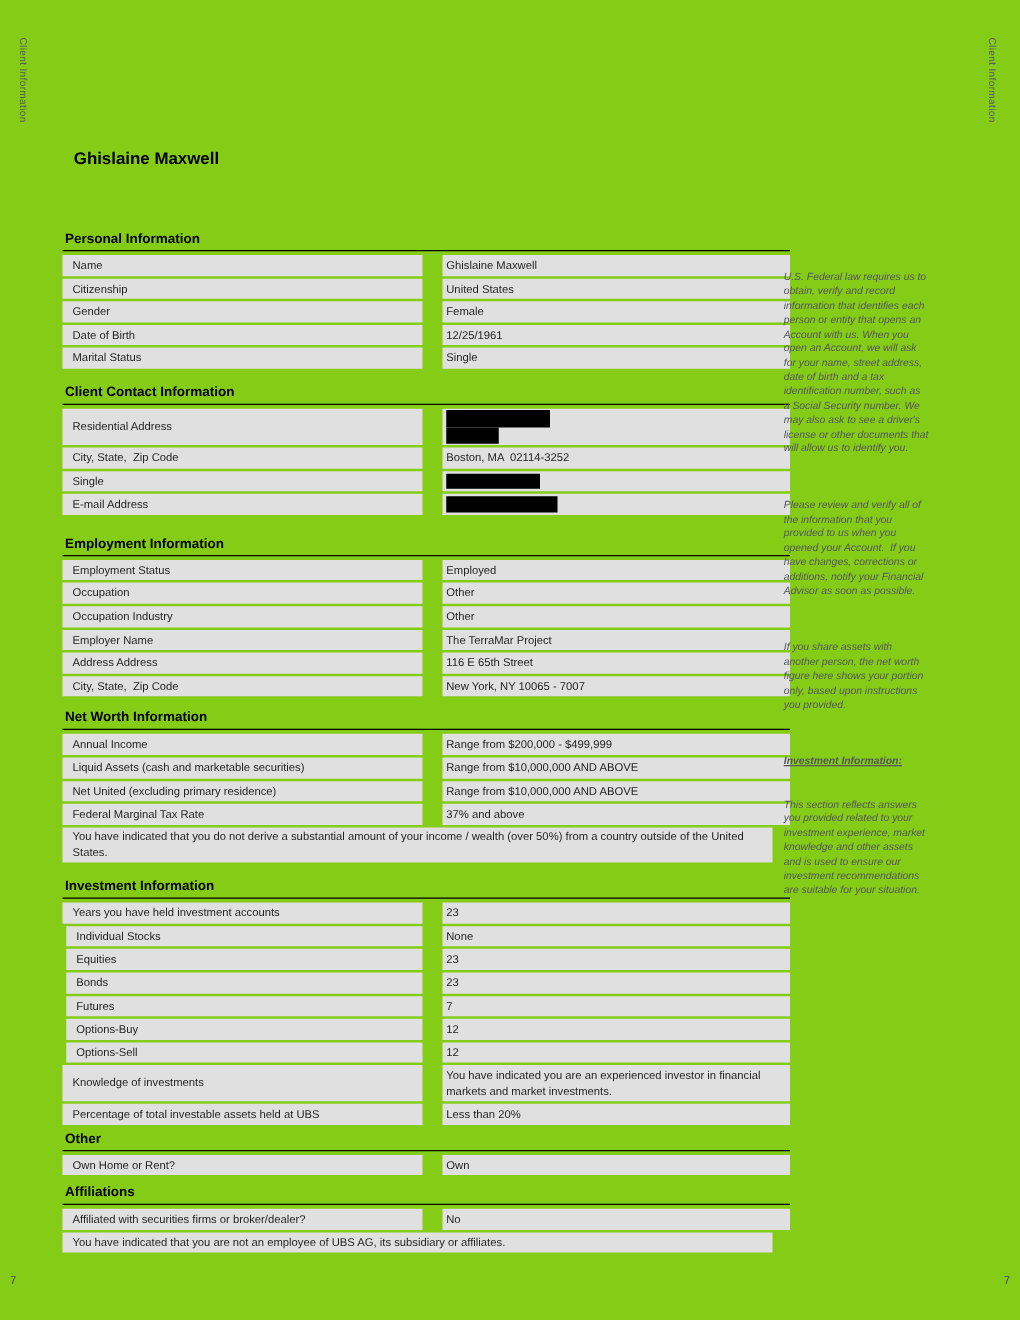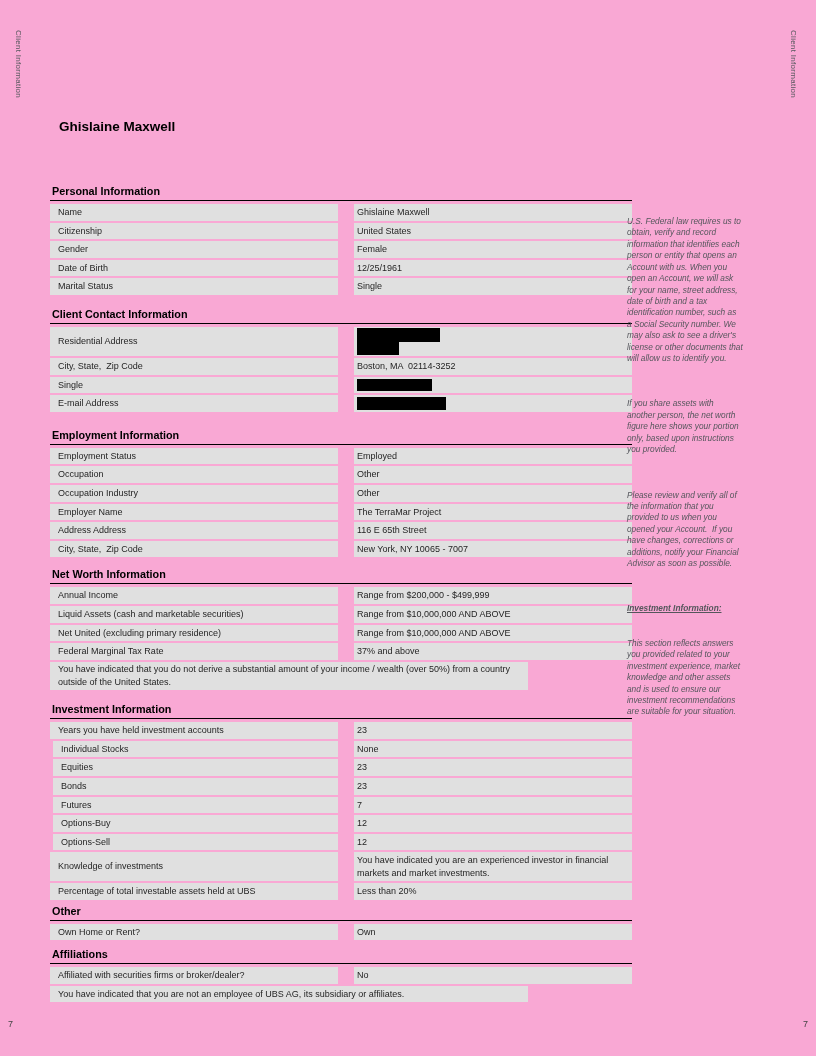--- a/index.html
+++ b/index.html
@@ -1,17 +1,17 @@
 <!DOCTYPE html>
 <html><head>
 <meta charset="utf-8">
 <style>
   html,body { margin:0; padding:0; background:#fff; }
   .page {
-    position:relative; width:816px; height:1056px; background:#f9a8d4;
+    position:relative; width:816px; height:1056px; background:#84cc16;
     font-family:"Liberation Sans", sans-serif; color:#1f1f1f; overflow:hidden;
   }
   .side-label {
     position:absolute; top:30px; font-size:8px; color:#55565c;
     transform-origin:0 0; transform:rotate(90deg); white-space:nowrap; letter-spacing:0.3px;
   }
   .side-label.left { left:23px; }
   .side-label.right { left:798px; }
   .page-num { position:absolute; top:1019px; font-size:9px; color:#444; }
   .page-num.left { left:8px; }
@@ -37,21 +37,21 @@
   .cell.label { width:288px; padding-left:8px; }
   .cell.value { width:278px; margin-left:16px; padding-left:3px; }
   .row.indent .cell.label { margin-left:3px; width:285px; }
 
   .row.tall .cell { height:29px; }
   .row.tall .cell.label { display:flex; align-items:center; line-height:11px; }
   .row.tall2 .cell { height:28.6px; }
   .row.tall2 .cell.label { display:flex; align-items:center; line-height:11px; }
   .row.tall2 .cell.value { line-height:12.6px; padding-top:1.6px; }
 
-  .cell.note { width:478px; padding-left:8px; }
+  .cell.note { width:568px; padding-left:8px; }
   .cell.note.two { height:28.6px; line-height:12.6px; padding-top:1.6px; }
 
   .cell.bars { display:flex; flex-direction:column; align-items:flex-start; padding-top:1px; }
   .cell.barmid { display:flex; align-items:center; }
   .bar { background:#000; }
   .bar.a { width:83px; height:14px; }
   .bar.b { width:42px; height:13px; }
   .bar.c { width:75px; height:12px; }
   .bar.d { width:89px; height:13px; }
 
@@ -246,22 +246,22 @@
         <div class="row">
           <div class="cell note">You have indicated that you are not an employee of UBS AG, its subsidiary or affiliates.</div>
         </div>
       </div>
     </div>
 
   </div>
 
   <div class="sidebar">
     <p>U.S. Federal law requires us to obtain, verify and record information that identifies each person or entity that opens an Account with us. When you open an Account, we will ask for your name, street address, date of birth and a tax identification number, such as a Social Security number. We may also ask to see a driver's license or other documents that will allow us to identify you.</p>
+    <p>Please review and verify all of the information that you provided to us when you opened your Account.  If you have changes, corrections or additions, notify your Financial Advisor as soon as possible.</p>
     <p>If you share assets with another person, the net worth figure here shows your portion only, based upon instructions you provided.</p>
-    <p>Please review and verify all of the information that you provided to us when you opened your Account.  If you have changes, corrections or additions, notify your Financial Advisor as soon as possible.</p>
     <p class="sb-h">Investment Information:</p>
     <p>This section reflects answers you provided related to your investment experience, market knowledge and other assets and is used to ensure our investment recommendations are suitable for your situation.</p>
   </div>
 
   <div class="page-num left">7</div>
   <div class="page-num right">7</div>
 
 </div>
 
 </body></html>

